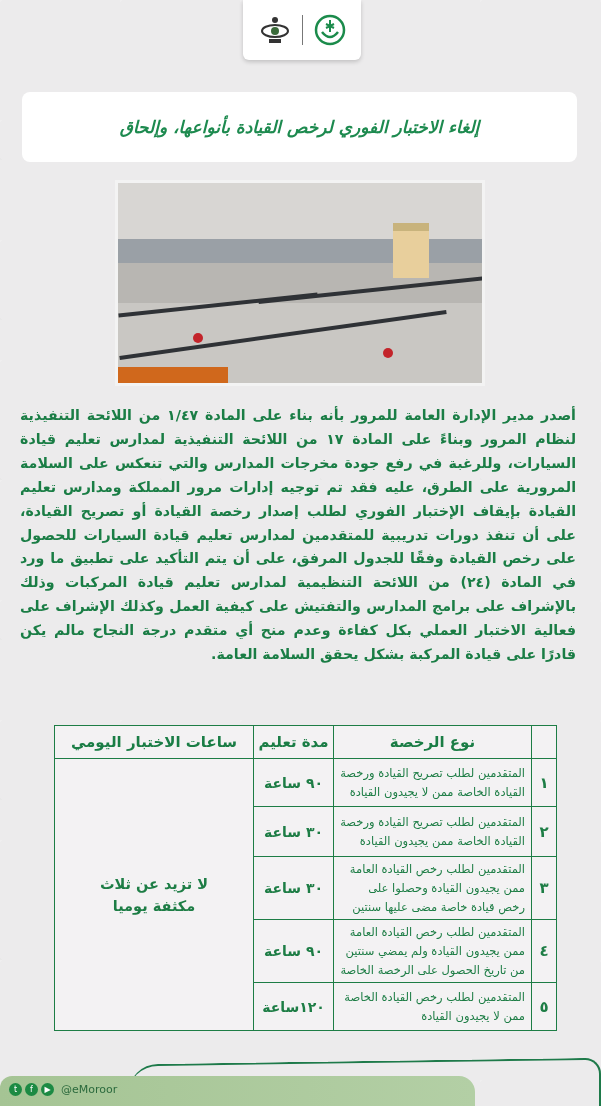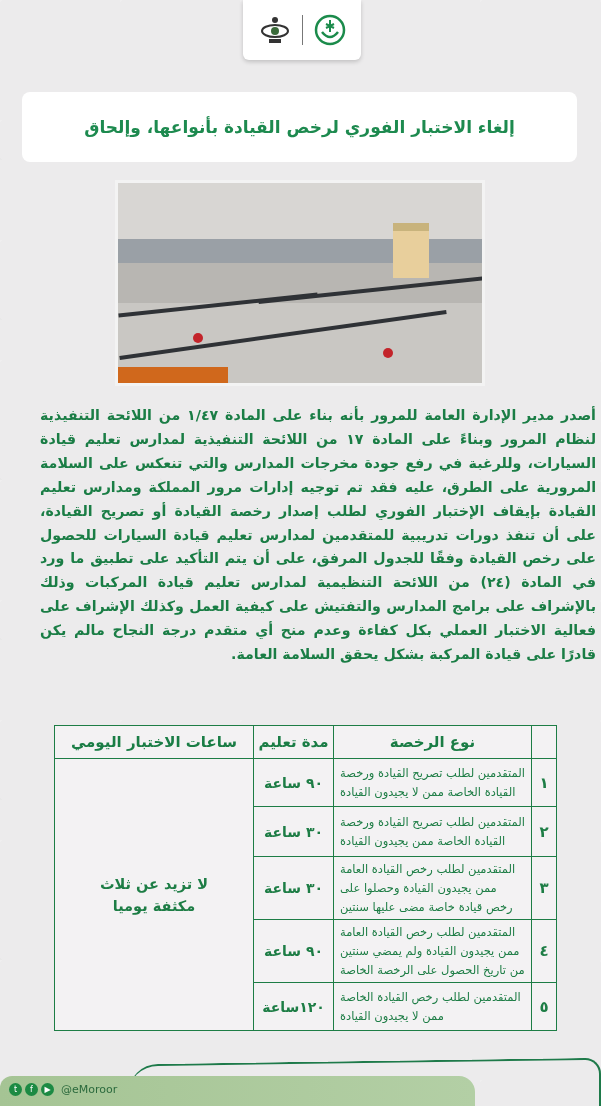--- a/index.html
+++ b/index.html
@@ -24,48 +24,49 @@
     box-shadow: 0 2px 4px rgba(0,0,0,0.18);
     display: flex; align-items: center; justify-content: center; gap: 10px;
   }
   .logo { width: 34px; height: 34px; display: flex; align-items: center; justify-content: center; }
   .logo-sep { width: 1px; height: 30px; background: #777; }
   .title-card {
     position: absolute; left: 22px; top: 92px; width: 555px; height: 70px;
     background: #ffffff; border-radius: 8px;
     display: flex; flex-direction: column; align-items: center; justify-content: center;
     direction: rtl;
+    font-style: italic;
   }
   .title-line {
     font-family: "DejaVu Sans", sans-serif;
     font-size: 17px; font-weight: bold; color: #1d8a4f; line-height: 26px;
   }
   .photo {
     position: absolute; left: 115px; top: 180px; width: 370px; height: 206px;
     border: 3px solid #f3f3f3; overflow: hidden;
     background: linear-gradient(#d8d6d3 0 28%, #9aa0a6 28% 40%, #b8b6b2 40% 60%, #c9c7c3 60% 100%);
   }
   .photo .road { position: absolute; height: 4px; background: #2f3236; }
   .photo .tower { position: absolute; left: 275px; top: 40px; width: 36px; height: 55px; background: #e8cf9c; border-top: 8px solid #c8b37c; }
   .photo .orange { position: absolute; left: 0; bottom: 0; width: 110px; height: 16px; background: #d0681c; }
   .photo .sign { position: absolute; width: 10px; height: 10px; border-radius: 50%; background: #c3242a; }
   .body-text {
-    position: absolute; left: 40px; top: 404px; width: 556px;
+    position: absolute; left: 20px; top: 404px; width: 556px;
     direction: rtl; text-align: justify; text-align-last: right;
     font-size: 14.2px; font-weight: bold; color: #1a7d45; line-height: 23.9px;
   }
   table.lic {
     position: absolute; left: 54px; top: 725px; width: 503px;
     border-collapse: collapse; direction: rtl; background: #f3f2f3;
   }
   table.lic td, table.lic th { border: 1.5px solid #1d7d45; }
   table.lic th { height: 33px; font-size: 15px; font-weight: bold; color: #1a7d45; }
   table.lic td { font-size: 11.5px; color: #1d7d45; }
   .num { width: 25px; text-align: center; font-size: 15px !important; font-weight: bold; }
-  .type { width: 198px; text-align: left; padding: 2px 6px; line-height: 19px; margin-top: 40px; }
+  .type { width: 198px; text-align: right; padding: 2px 6px; line-height: 19px; margin-top: 40px; }
   .dur { width: 80px; text-align: center; font-size: 14px !important; font-weight: bold; }
   .daily { text-align: center; font-size: 14.5px !important; font-weight: bold; line-height: 22px; }
   .footer-curve {
     position: absolute; left: 128px; top: 1061px; width: 473px; height: 60px;
     border-top: 2px solid #1e7a4a; border-right: 2px solid #1e7a4a;
     border-radius: 30px 16px 0 0; transform: skewY(-0.8deg);
   }
   .footer-band {
     position: absolute; left: 0; top: 1076px; width: 475px; height: 30px;
     background: linear-gradient(90deg, #a5c494, #b3cfa5);

